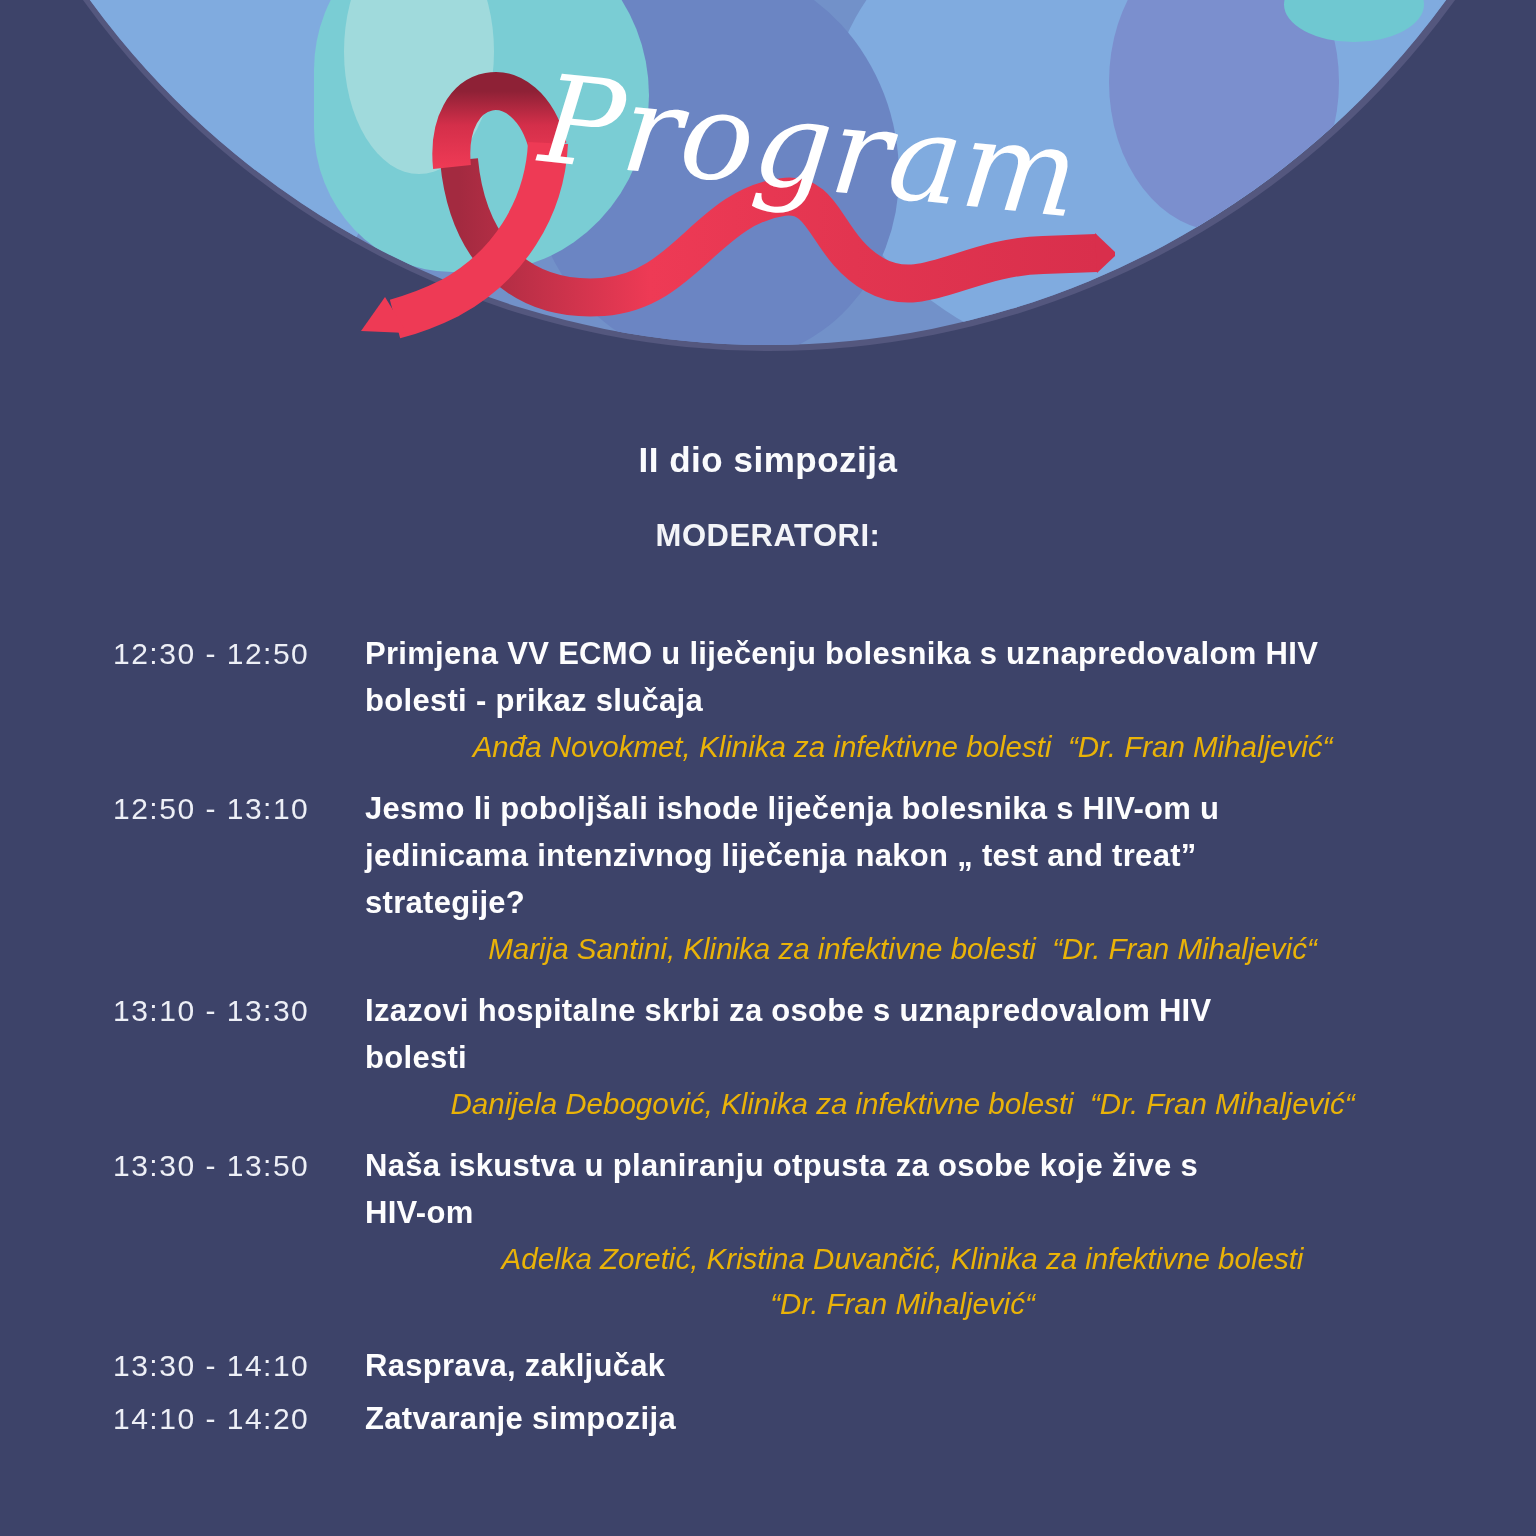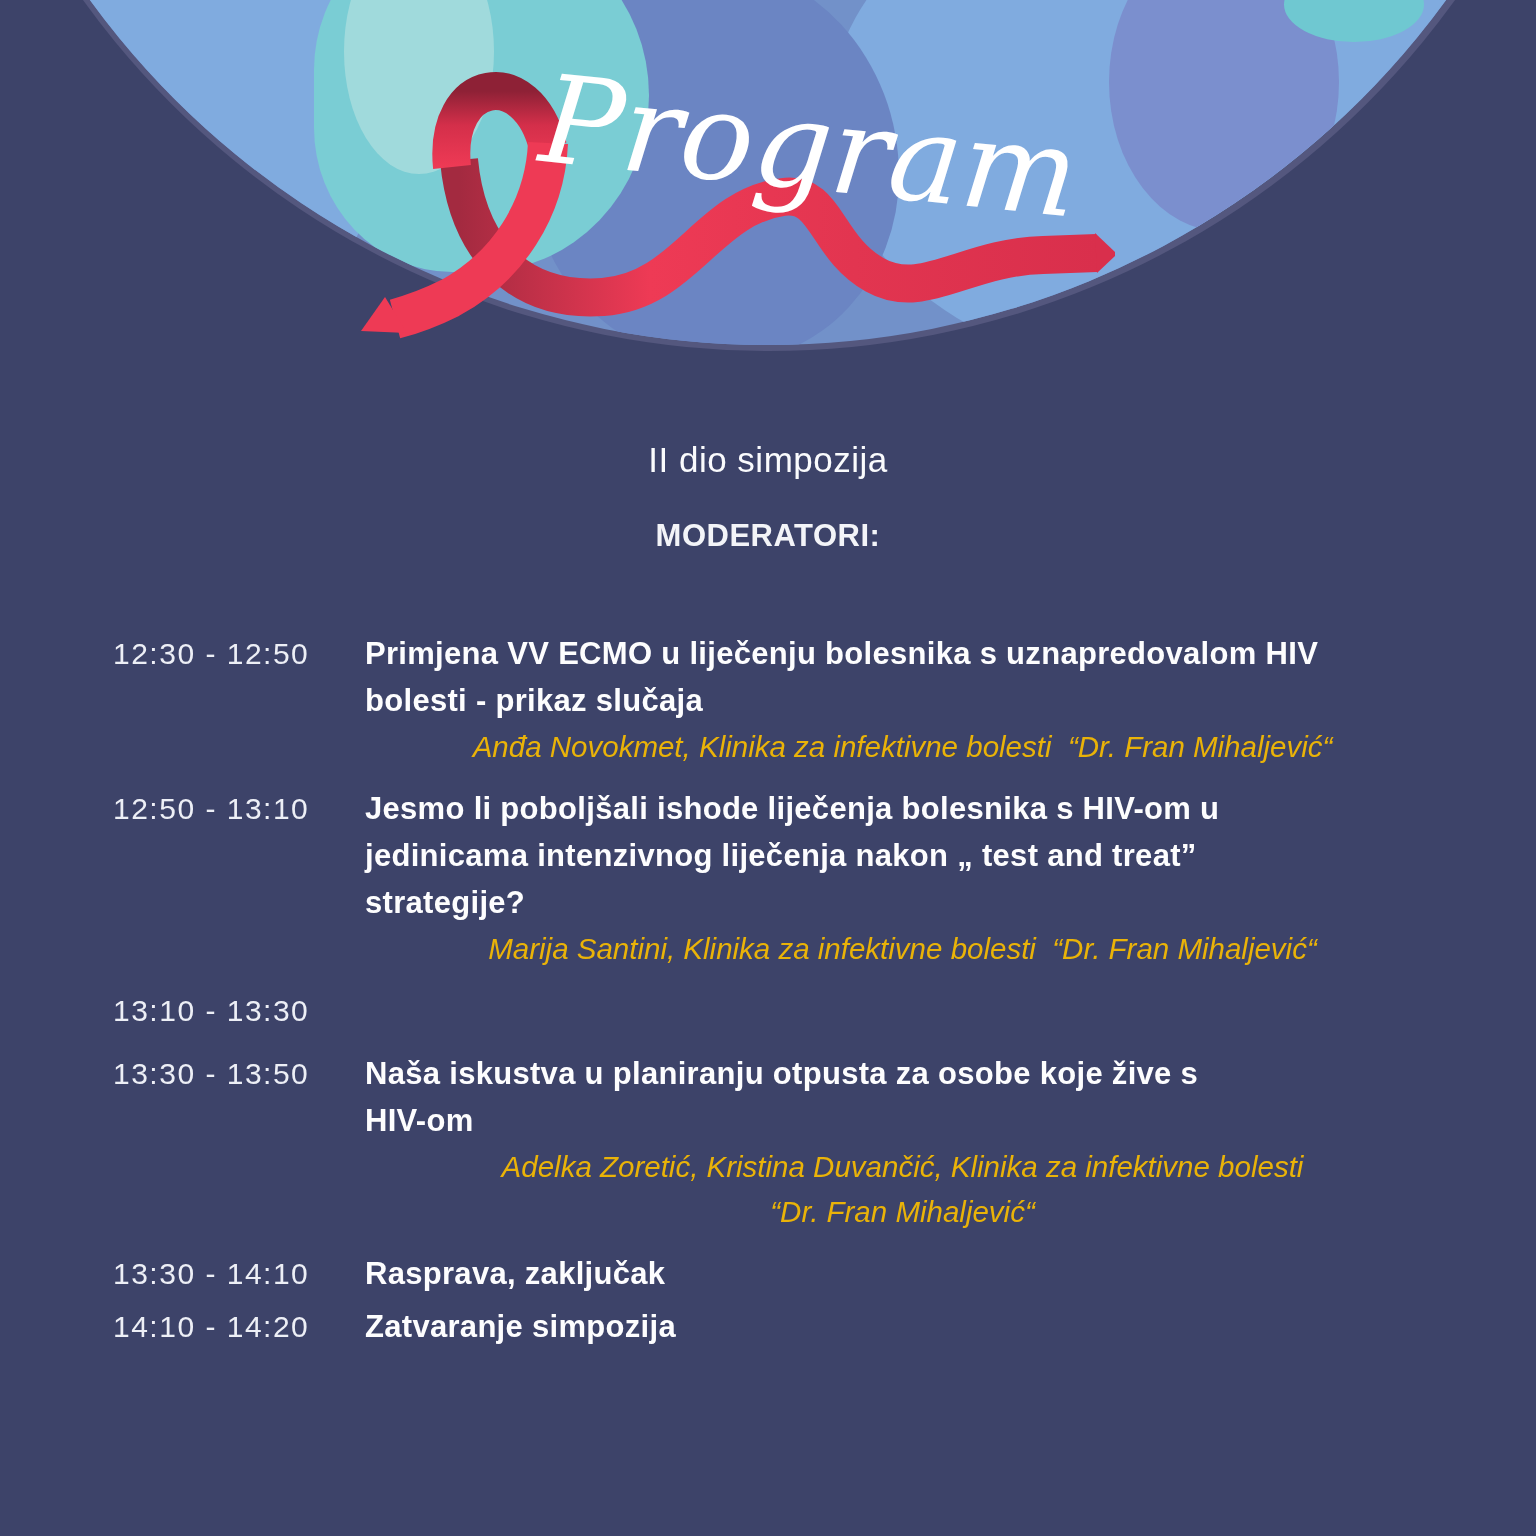--- a/index.html
+++ b/index.html
@@ -44,21 +44,21 @@
     color: #ffffff;
     transform: rotate(6deg);
     transform-origin: left top;
     white-space: nowrap;
   }
 
   
   .section-title {
     position: absolute; top: 440px; left: 0; width: 100%;
     text-align: center;
-    font-size: 35px; font-weight: 400; letter-spacing: 0.5px;
+    font-size: 35px; font-weight: 700; letter-spacing: 0.5px;
     color: #fafbfd;
   }
   .moderators {
     position: absolute; top: 518px; left: 0; width: 100%;
     display: flex; justify-content: center; align-items: baseline; gap: 29px;
     font-size: 31px; color: #f3f4f8;
   }
   .moderators .mod-label { font-weight: 700; letter-spacing: 0.5px; }
   .moderators .mod-names { font-style: italic; }
 
@@ -146,20 +146,25 @@
     <div class="body-col">
       <div class="title">Jesmo li poboljšali ishode liječenja bolesnika s HIV-om u
 jedinicama intenzivnog liječenja nakon „ test and treat”
 strategije?</div>
       <div class="speaker">Marija Santini, Klinika za infektivne bolesti  “Dr. Fran Mihaljević“</div>
     </div>
   </div>
 
   <div class="entry">
     <div class="time">13:10 - 13:30</div>
+    <div class="body-col">
+      <div class="title">Izazovi hospitalne skrbi za osobe s uznapredovalom HIV
+bolesti</div>
+      <div class="speaker">Danijela Debogović, Klinika za infektivne bolesti  “Dr. Fran Mihaljević“</div>
+    </div>
   </div>
 
   <div class="entry">
     <div class="time">13:30 - 13:50</div>
     <div class="body-col">
       <div class="title">Naša iskustva u planiranju otpusta za osobe koje žive s
 HIV-om</div>
       <div class="speaker">Adelka Zoretić, Kristina Duvančić, Klinika za infektivne bolesti
 “Dr. Fran Mihaljević“</div>
     </div>

